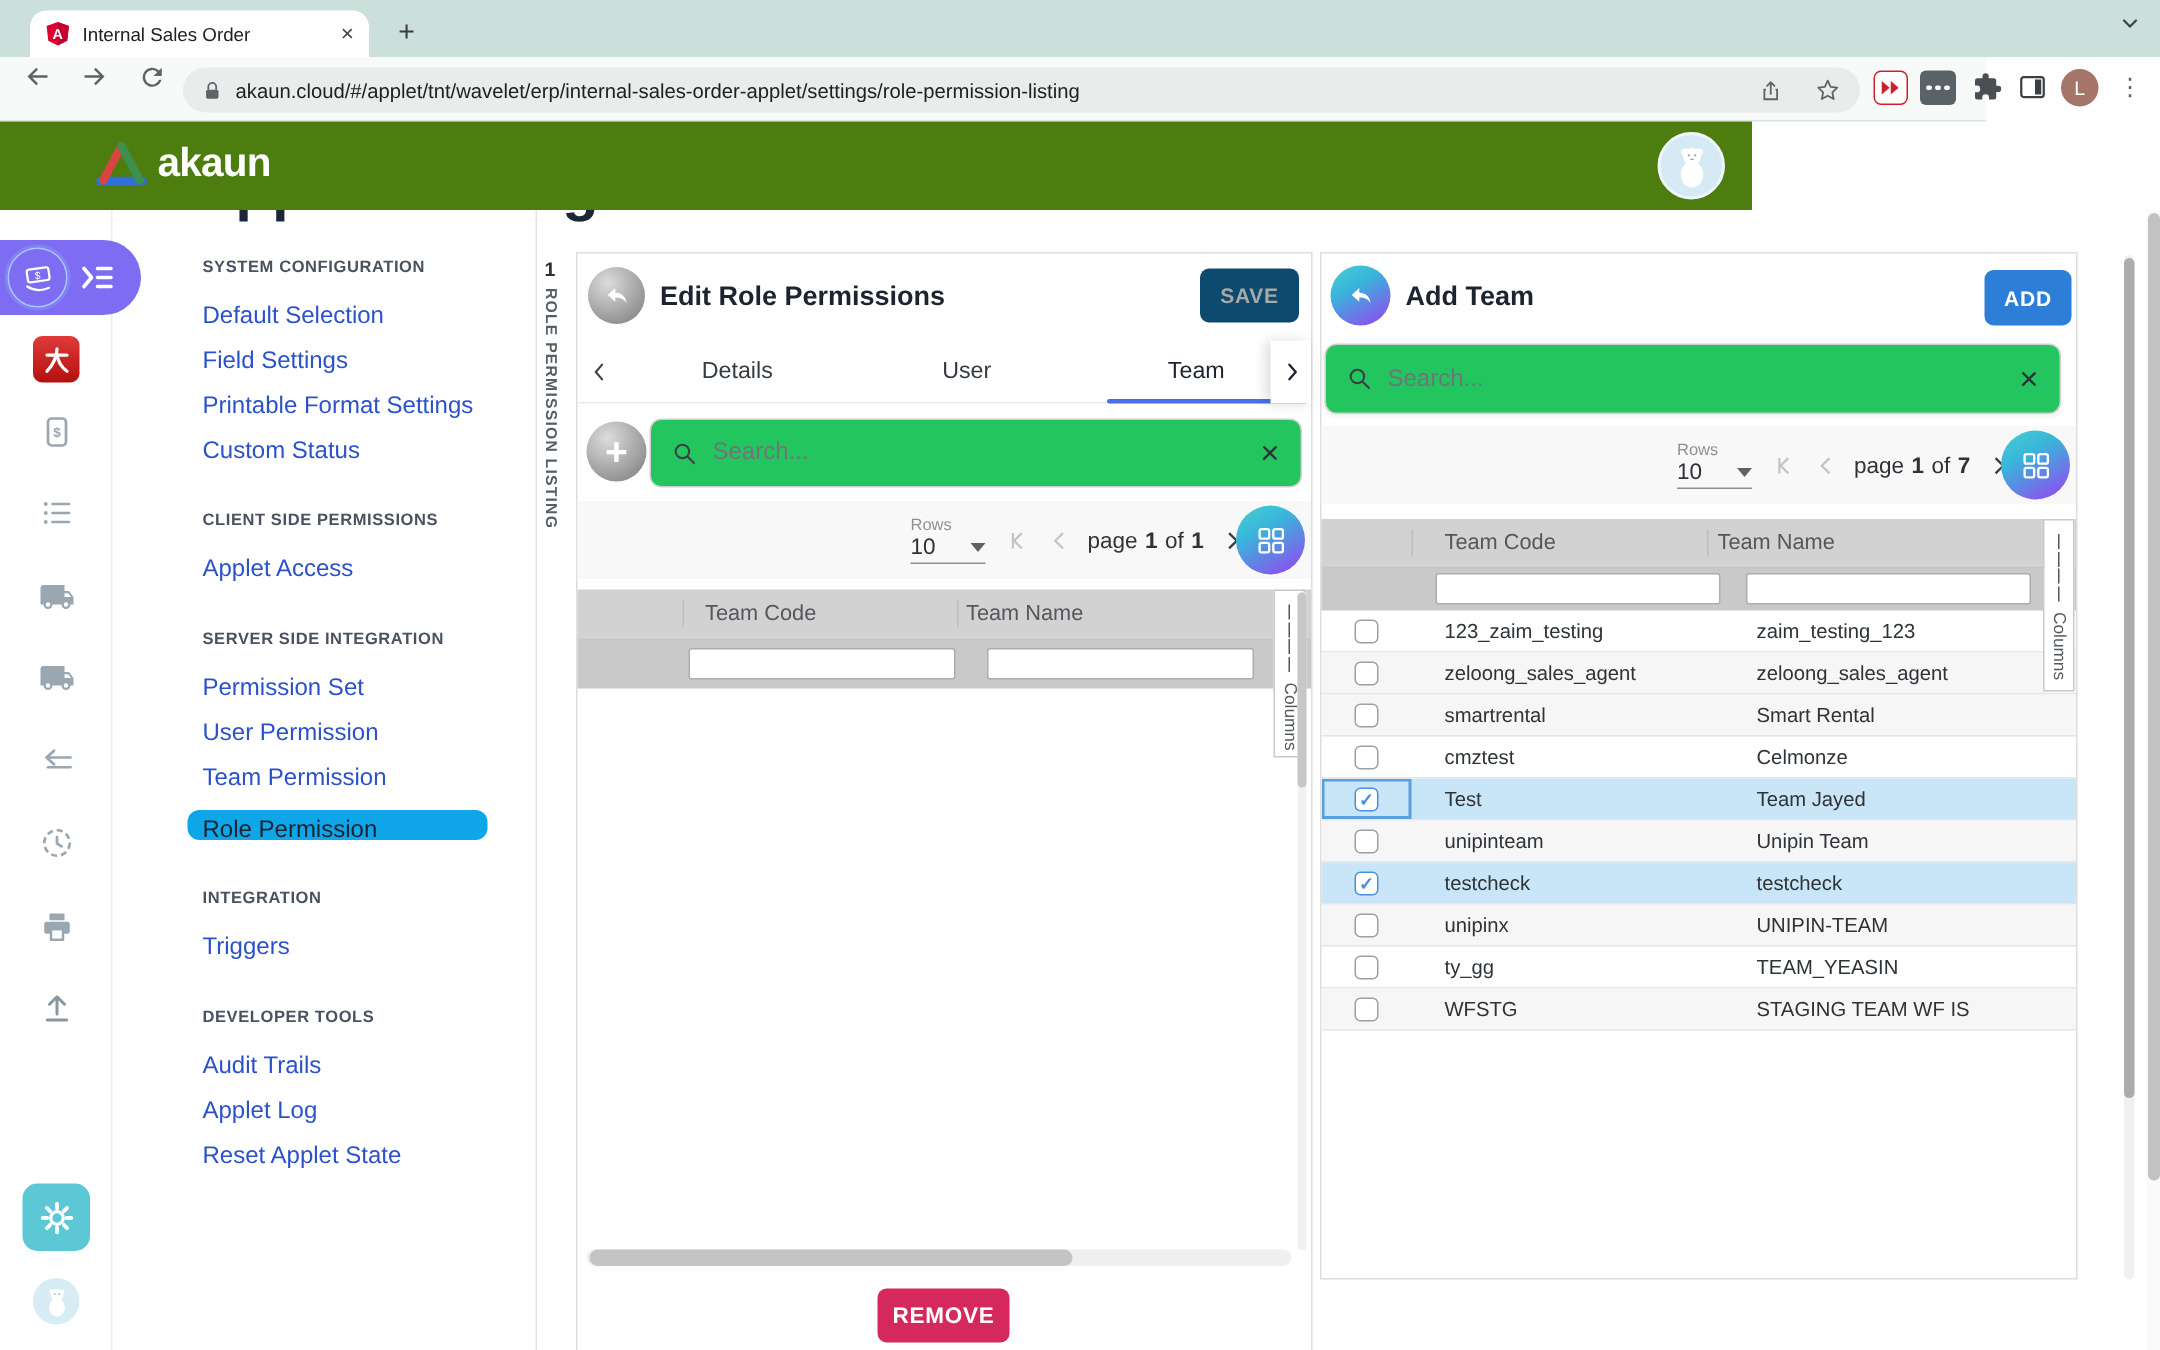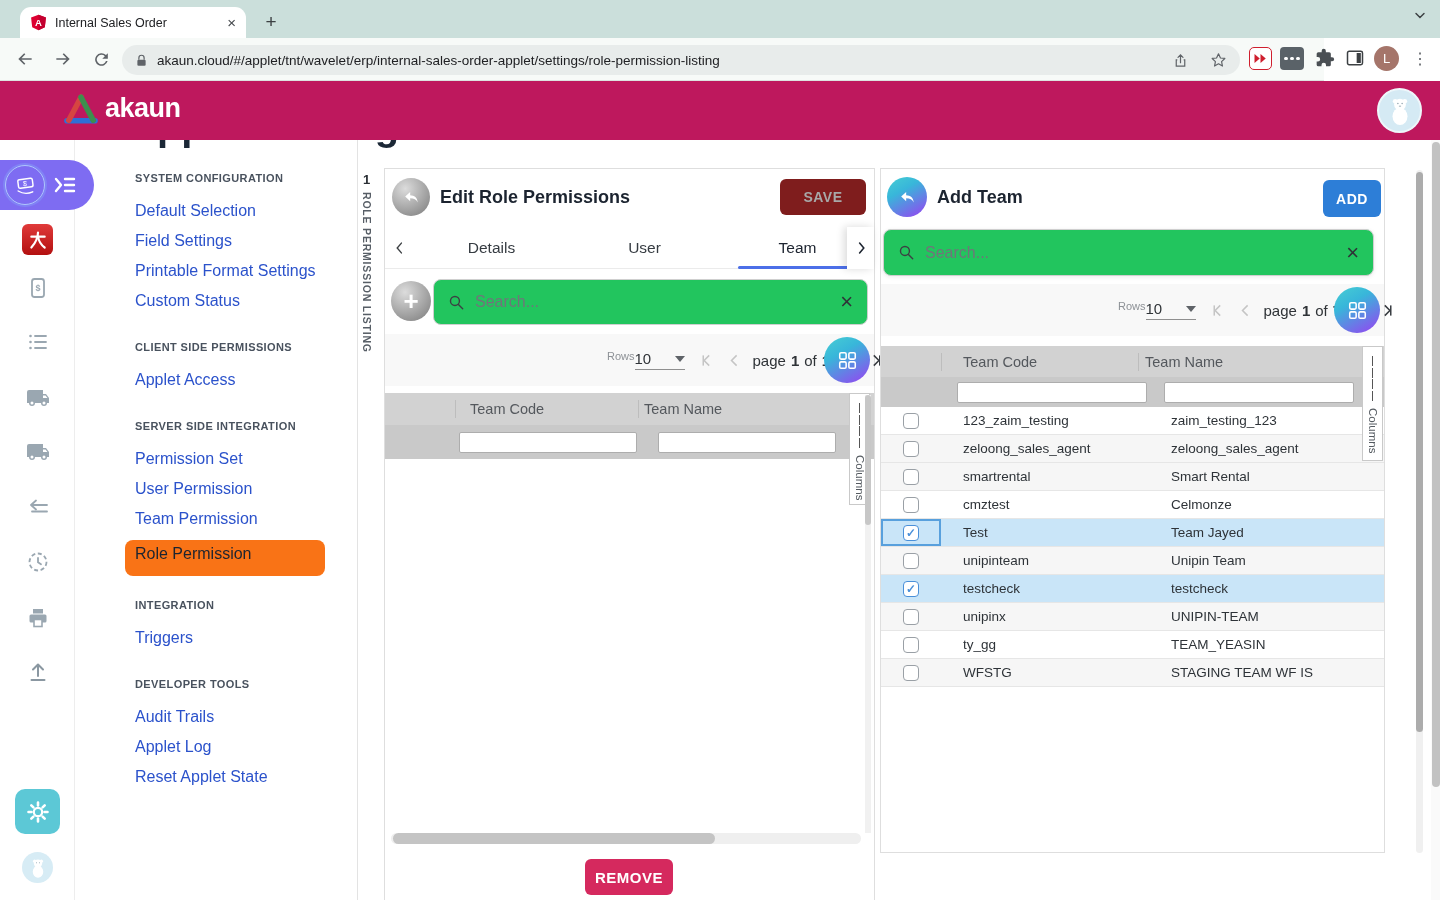--- a/index.html
+++ b/index.html
@@ -8,35 +8,35 @@
   .abs{position:absolute}
   .screen{position:relative;width:1440px;height:900px;background:#fff}
 
   
   .tabstrip{position:absolute;left:0;top:0;width:1440px;height:38px;background:#cbdfdb}
   .tab{position:absolute;left:20px;top:7px;width:226px;height:31px;background:#fff;border-radius:11px 11px 0 0;display:flex;align-items:center;padding:0 10px;gap:8px}
   .tab-title{font-size:12.5px;color:#202124;flex:1;white-space:nowrap;overflow:hidden}
   .tab-close{font-size:15px;color:#45494d;cursor:pointer;line-height:1}
   .newtab{position:absolute;left:258px;top:9px;width:26px;height:26px;border-radius:50%;display:flex;align-items:center;justify-content:center;font-size:19px;color:#3c4043}
   .tabsearch{position:absolute;right:12px;top:8px;color:#3c4043}
-  .toolbar{position:absolute;left:0;top:38px;width:1324px;height:43px;background:#f7faf8;border-bottom:1px solid #dde3e0;display:flex;align-items:center}
+  .toolbar{position:absolute;left:0;top:38px;width:1324px;height:43px;background:#f7faf8;border-bottom:1px solid #dde3e0;display:flex;}
   .nav-ic{width:26px;height:26px;margin-left:12px;display:flex;align-items:center;justify-content:center;color:#5f6368}
   .urlpill{position:absolute;left:122px;top:7px;width:1118px;height:30px;background:#e8eceb;border-radius:15px;display:flex;align-items:center;padding:0 12px;gap:8px}
   .url-text{font-size:13.5px;color:#202124;flex:1;white-space:nowrap;overflow:hidden}
   .ext{display:flex;align-items:center;justify-content:center}
   .ext-ff{position:absolute;left:1249px;top:9px;width:23px;height:23px;border:1.7px solid #cf1f2e;border-radius:5px;background:#fff}
   .ext-dots{position:absolute;left:1280px;top:9px;width:24px;height:23px;background:#5a6268;border-radius:4px;gap:2.5px}
   .ext-dots i{width:3.5px;height:3.5px;border-radius:50%;background:#fff}
   .ext-puzzle{position:absolute;left:1314px;top:9px;width:22px;height:22px;color:#454a4f}
   .ext-panel{position:absolute;left:1345px;top:10px}
   .chrome-avatar{position:absolute;left:1374px;top:8px;width:25px;height:25px;border-radius:50%;background:#a5756a;color:#fff;font-size:13px;display:flex;align-items:center;justify-content:center}
   .kebab{position:absolute;left:1412px;top:9px;font-size:16px;color:#5f6368;line-height:24px}
 
   
-  .appbar{position:absolute;left:0;top:81px;width:1440px;height:59px;background:#be185d}
+  .appbar{position:absolute;left:0;top:81px;width:1168px;height:59px;background:#4d7c0f}
   .logo{position:absolute;left:64px;top:12px;display:flex;align-items:center;gap:7px}
   .logo-text{color:#fff;font-size:27px;font-weight:bold;letter-spacing:-0.5px}
   .app-avatar{position:absolute;right:18px;top:7px;width:45px;height:45px;border-radius:50%;background:#d5eaf4;border:2px solid #eef6fa;display:flex;align-items:center;justify-content:center}
 
   
   .content{position:absolute;left:0;top:140px;width:1440px;height:760px;background:#fff}
   .heading-clip{position:absolute;left:128px;top:0;height:11px;width:420px;overflow:hidden}
   .heading-clip h1{font-size:40px;font-weight:bold;color:#1b2736;transform:translateY(-36px)}
   .vdivider{position:absolute;left:357px;top:0;width:1px;height:760px;background:#e3e3e3}
 
@@ -47,59 +47,59 @@
   .pill-menu{margin-left:8px}
   .app-red{position:absolute;left:22px;top:84px;width:31px;height:31px;border-radius:6px;background:linear-gradient(#e03a3a,#b31010);display:flex;align-items:center;justify-content:center}
   .rail-ic{position:absolute;left:26px;width:24px;height:24px;color:#9aa7b1}
   .gear-btn{position:absolute;left:15px;top:649px;width:45px;height:45px;border-radius:10px;background:#5cc8d6;display:flex;align-items:center;justify-content:center}
   .rail-bear{position:absolute;left:22px;top:712px;width:31px;height:31px;border-radius:50%;background:#d7ecf5;display:flex;align-items:center;justify-content:center}
 
   
   .snav{position:absolute;left:135px;top:32px;width:205px}
   .nav-heading{font-size:11px;font-weight:bold;color:#49525e;letter-spacing:.4px;height:30px}
   .nav-item{font-size:16px;color:#2b52cb;height:30px;cursor:pointer}
-  .nav-item.active{color:#1c2430;background:#f97316;border-radius:8px;margin-left:-10px;padding-left:10px;width:200px;height:36px;line-height:28px;margin-bottom:4px}
+  .nav-item.active{color:#1c2430;background:#0ea5e9;border-radius:8px;margin-left:-10px;padding-left:10px;width:200px;height:20px;line-height:28px;margin-bottom:14px}
   .sec-gap{height:19px}
 
   
   .step-num{position:absolute;left:363px;top:32px;font-size:13px;font-weight:bold;color:#2b2f35}
   .step-label{position:absolute;left:361px;top:52px;writing-mode:vertical-rl;font-size:10.5px;font-weight:600;color:#575e66;letter-spacing:.8px}
 
   
   .card{position:absolute;background:#fff;border:1px solid #dedede}
   .card-mid{left:384px;top:28px;width:491px;height:733px;border-bottom:none}
   .card-right{left:880px;top:28px;width:505px;height:685px}
 
   .circ{border-radius:50%;display:flex;align-items:center;justify-content:center}
   .circ-silver{background:radial-gradient(circle at 35% 28%,#dcdcdc,#8f8f8f 78%)}
   .circ-grad{background:linear-gradient(150deg,#45cbd4 5%,#38b6da 35%,#8b51ef 90%)}
   .panel-title{font-size:18px;font-weight:600;color:#1c2430}
 
   .btn{border:none;border-radius:6px;font-weight:bold;letter-spacing:.5px;font-size:14px;cursor:pointer;font-family:"Liberation Sans",sans-serif}
-  .btn-save{position:absolute;right:8px;top:10px;width:86px;height:36px;background:#7f1d1d;color:#a8a8a8}
+  .btn-save{position:absolute;right:8px;top:10px;width:66px;height:36px;background:#0c4a6e;color:#a8a8a8}
   .btn-add{position:absolute;right:3px;top:11px;width:58px;height:37px;background:#2d7ed7;color:#fff}
   .btn-remove{position:absolute;left:200px;top:690px;width:88px;height:36px;background:#d5295e;color:#fff;font-size:15px}
 
   
   .tabs-row{position:absolute;left:0;top:58px;width:489px;height:42px;border-bottom:1px solid #ebebeb;display:flex;align-items:center}
   .tab-chev-l{width:30px;display:flex;justify-content:center;color:#3c4043}
   .ptab{flex:1;text-align:center;font-size:15.5px;color:#363c42;cursor:pointer}
   .ptab.active{color:#1d2430;font-weight:500}
   .tab-underline{position:absolute;left:353px;bottom:-1px;width:134px;height:3px;background:#4c6fe8;border-radius:2px}
   .tab-chev-r{position:absolute;right:0;top:0;width:27px;height:42px;background:#fff;box-shadow:-3px 0 8px rgba(0,0,0,.14);display:flex;align-items:center;justify-content:center;color:#1d2430;cursor:pointer}
 
   
   .searchbox{position:absolute;height:46px;border:1.5px solid #cfcfcf;border-radius:8px;background:#22c55e;display:flex;align-items:center;padding:0 14px;gap:10px}
   .searchbox input{border:none;outline:none;flex:1;font-size:16px;color:#3c4043;background:transparent;font-family:"Liberation Sans",sans-serif}
   .searchbox input::placeholder{color:#70757a}
   .clear-x{font-size:22px;color:#2f3337;cursor:pointer;line-height:1}
 
   
   .pagstrip{position:absolute;left:0;width:100%;height:52px;background:#f8f8f8;display:flex;align-items:center}
-  .rows-box{display:flex;flex-direction:row}
+  .rows-box{display:flex;flex-direction:column}
   .rows-label{font-size:11px;color:#8d9196}
   .rows-value{font-size:15px;color:#2f3337;border-bottom:1px solid #8f8f8f;width:50px;display:flex;justify-content:space-between;align-items:center;padding-bottom:2px;cursor:pointer}
   .caret{width:0;height:0;border-left:5px solid transparent;border-right:5px solid transparent;border-top:6px solid #5f6368}
   .pgnav{display:flex;align-items:center;gap:10px;margin-left:14px}
   .pg-ic{display:flex;align-items:center;cursor:pointer}
   .pg-dis{color:#c5c5c5}
   .pg-en{color:#3a3e43}
   .pg-text{font-size:15px;color:#2f3337;display:flex;gap:5px;align-items:baseline}
   .pg-text b{font-weight:bold}
   .gridbtn{position:absolute;right:4px;top:3px;width:46px;height:46px;cursor:pointer}

